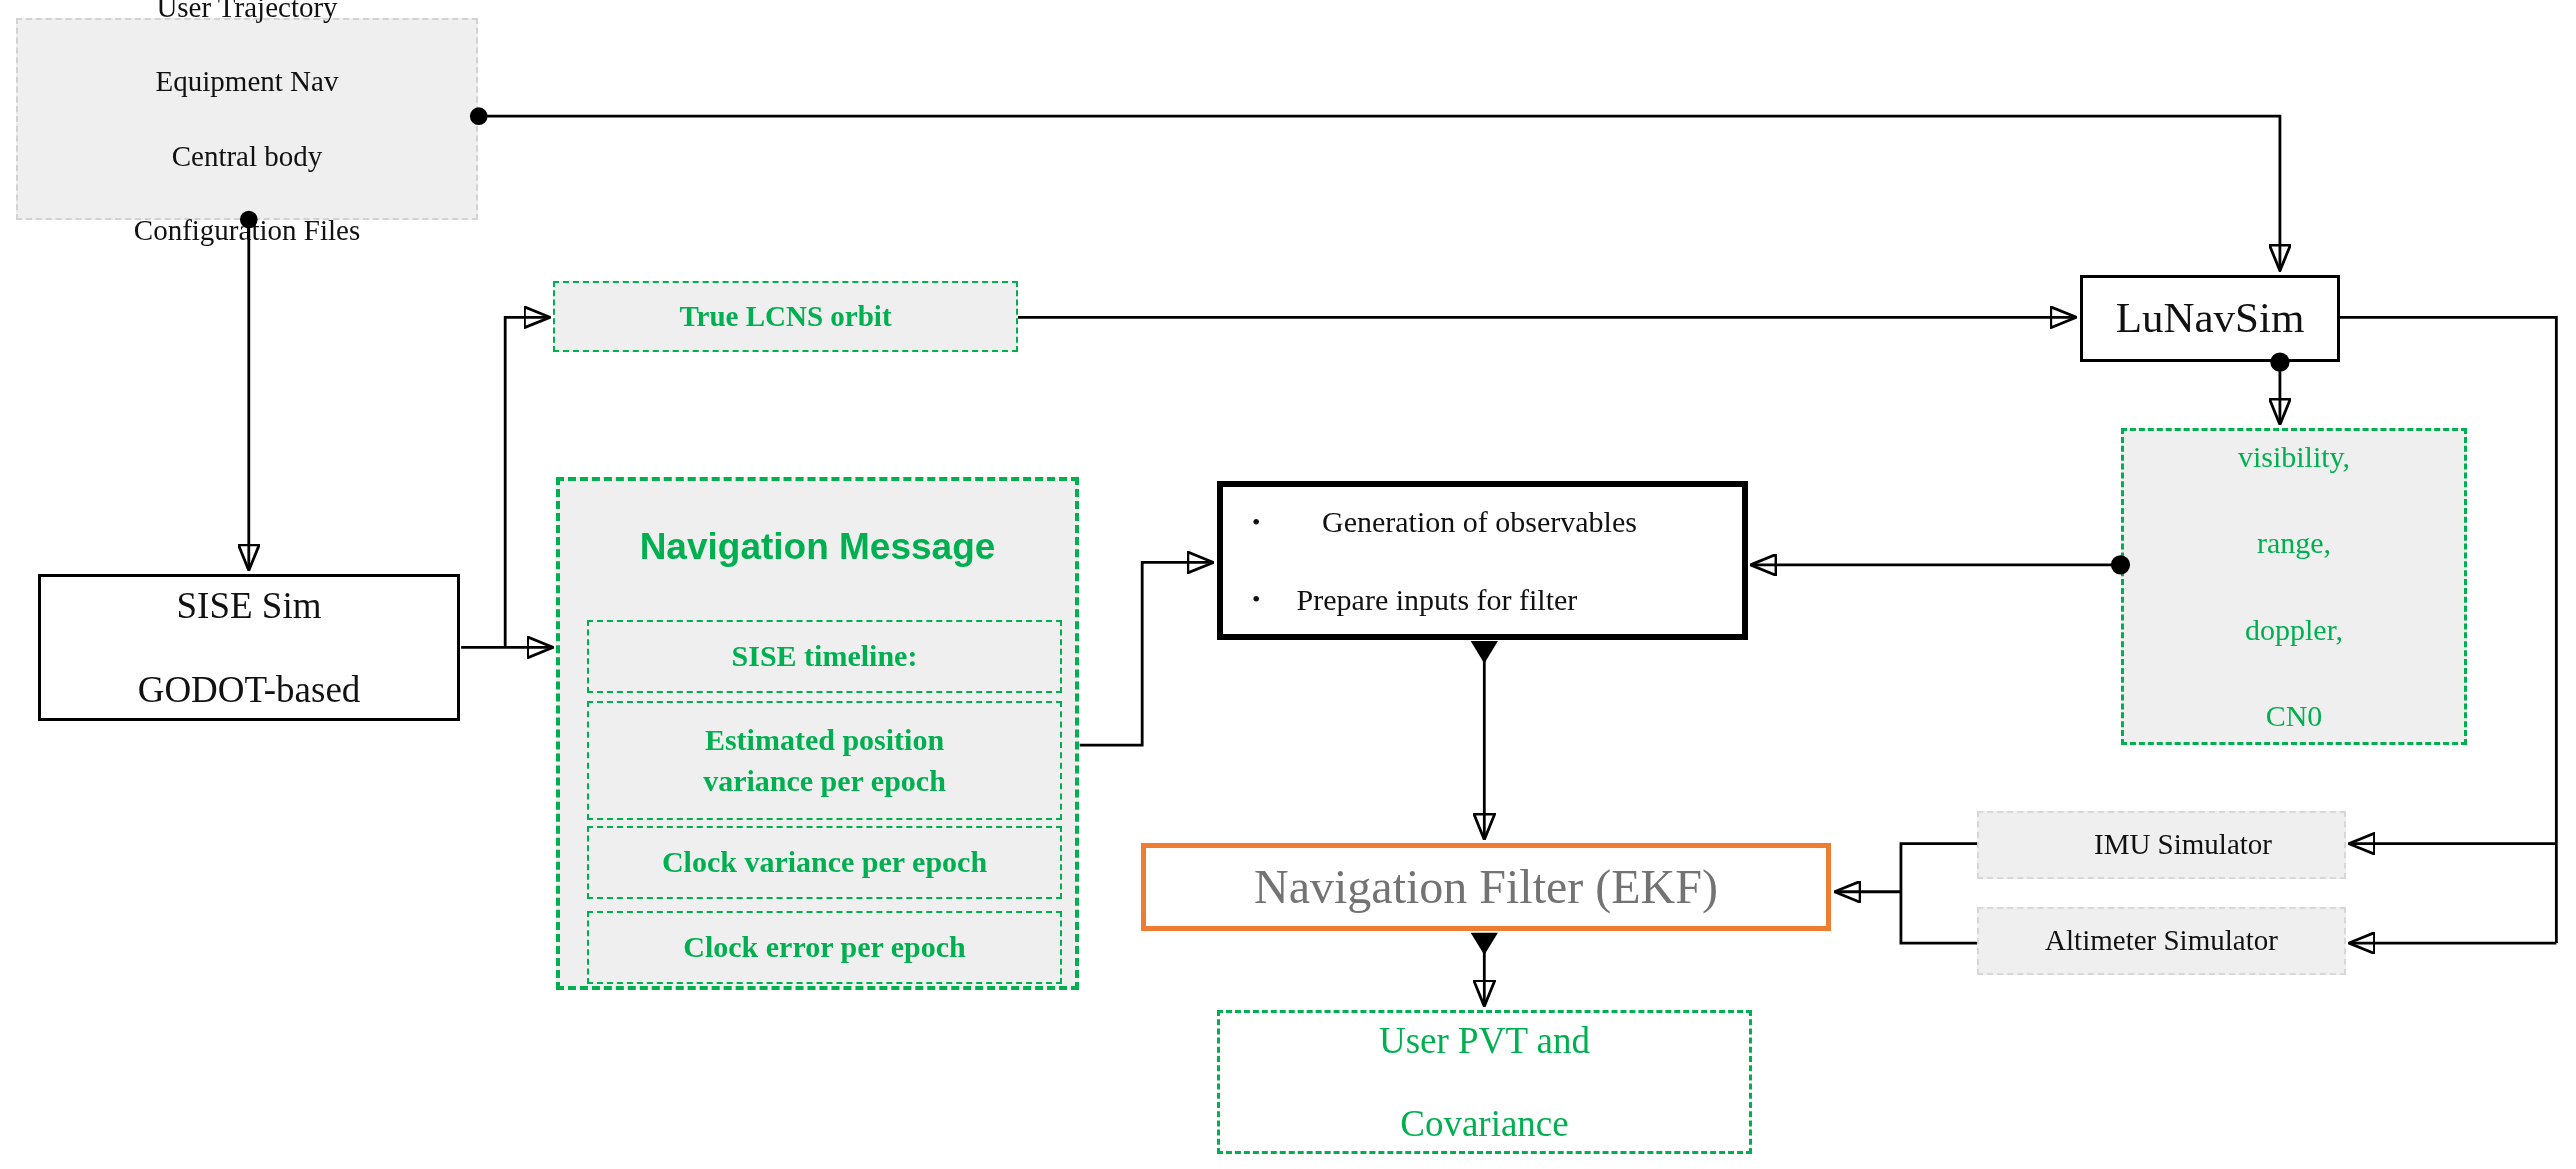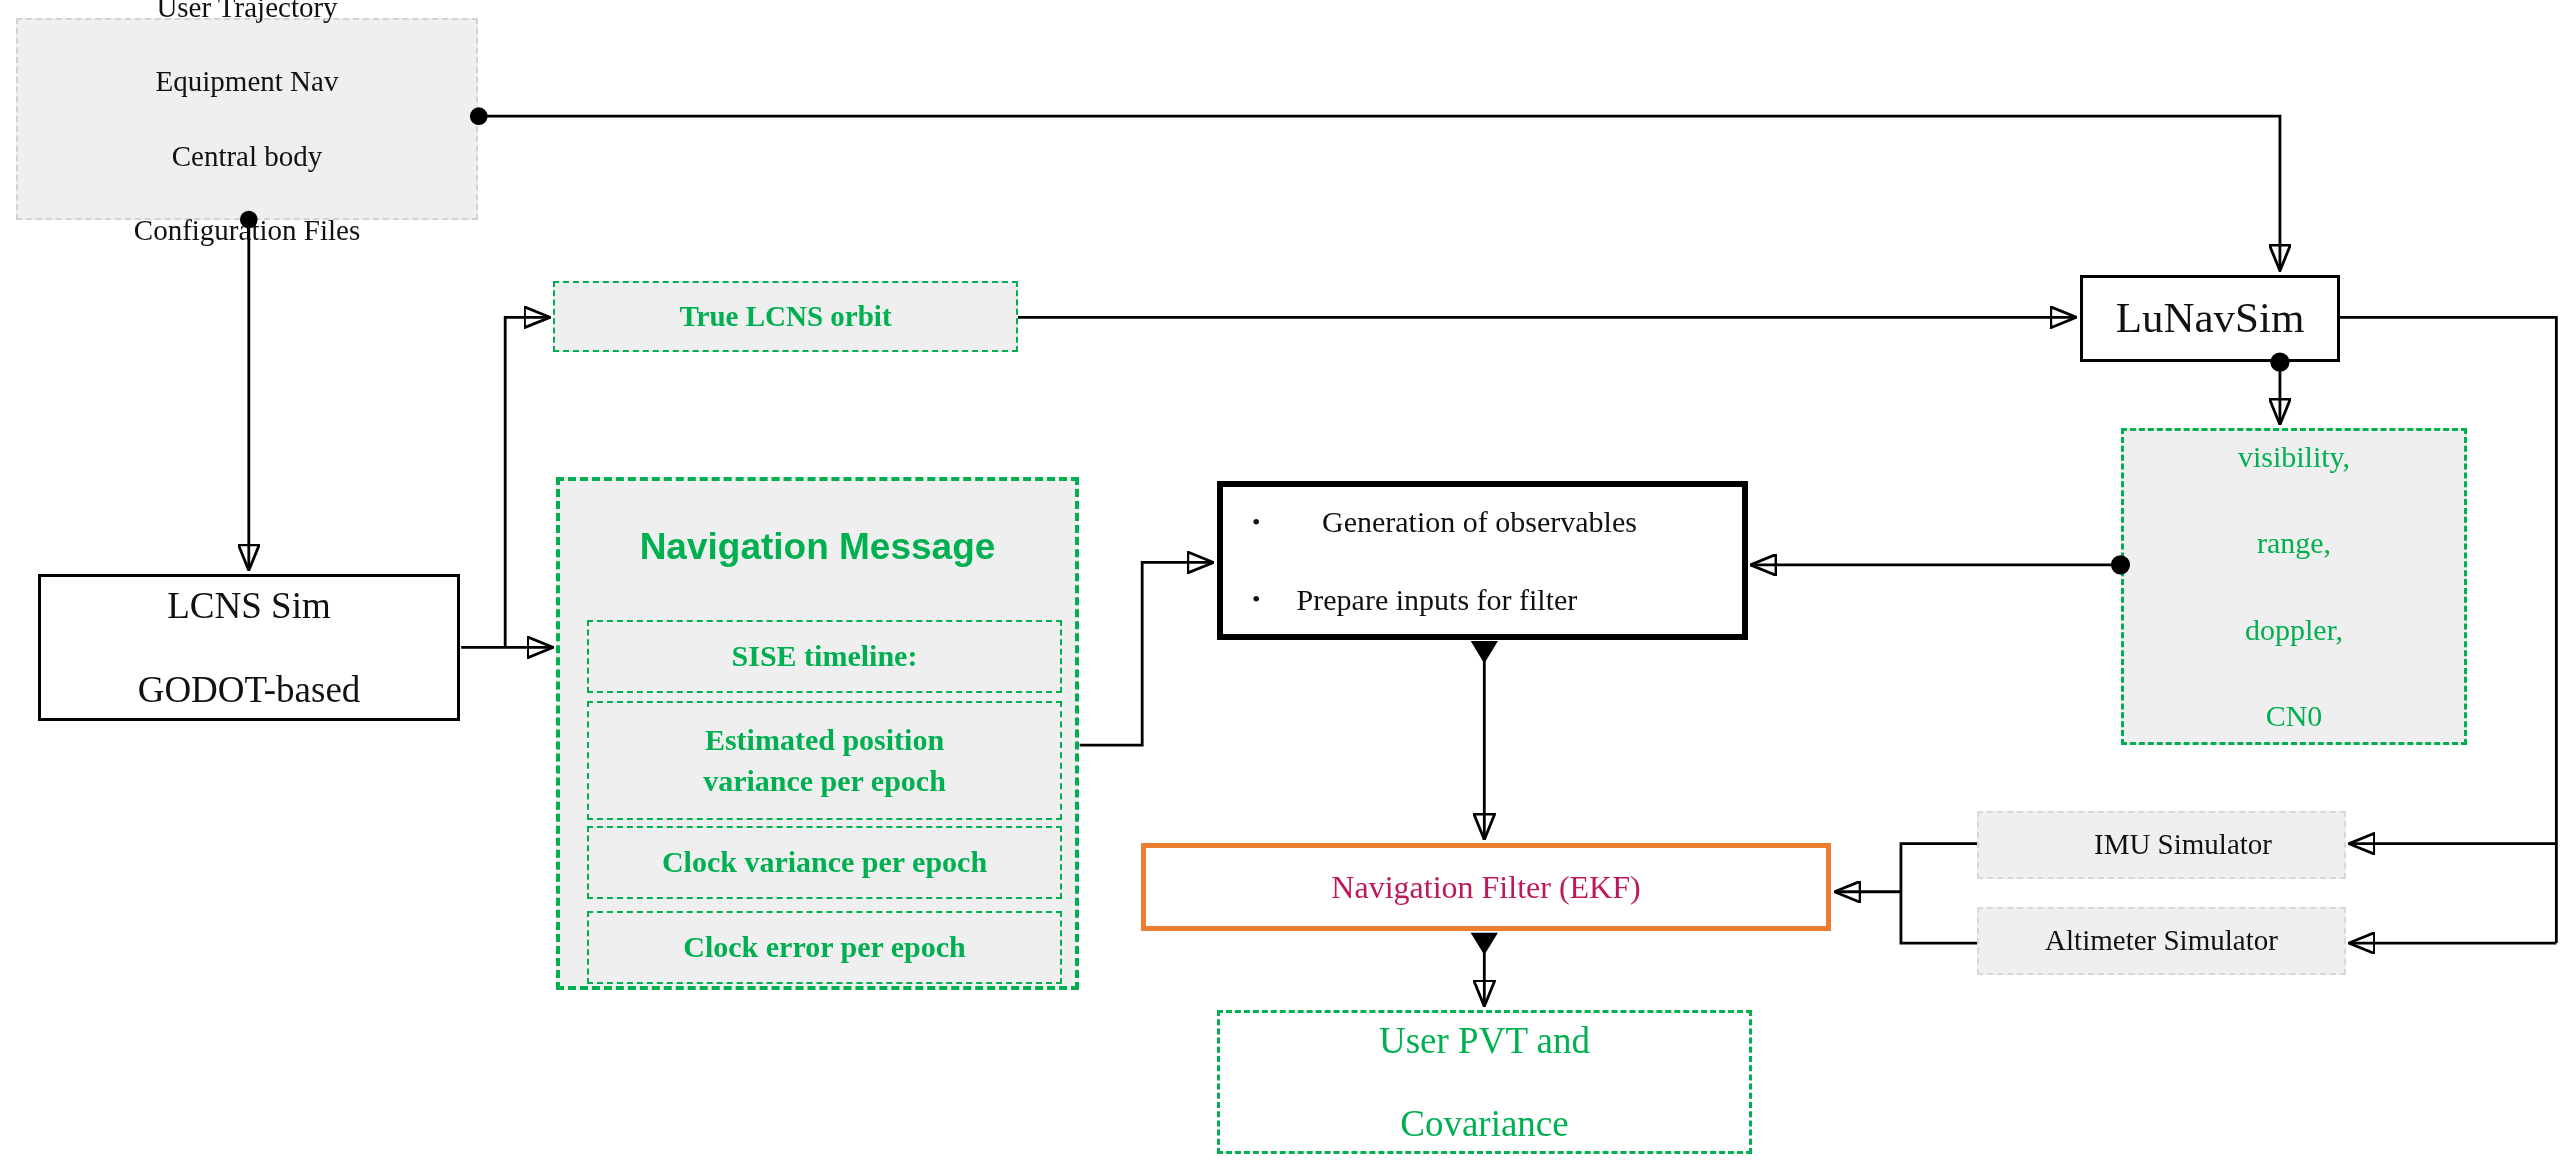--- a/index.html
+++ b/index.html
@@ -44,21 +44,21 @@
   .obs-row.r1 .obs-text{margin-left:43px;}
   .obs-row.r2 .obs-text{margin-left:17.6px;}
   
   .lunav{left:2080px;top:275px;width:260px;height:87px;background:#ffffff;
          border:3.2px solid #000;font-size:43px;}
   
   .vis{left:2121px;top:428px;width:346px;height:317px;background:#efefef;
        border:3.2px dashed #00B050;color:#00B050;font-size:30px;line-height:1.95;}
   
   .ekf{left:1141px;top:843px;width:690px;height:88px;background:#ffffff;
-       border:5.6px solid #ED7D31;color:#be185d;font-size:32px;}
+       border:5.6px solid #ED7D31;color:#737373;font-size:48px;}
   
   .imu{left:1977px;top:811px;width:369px;height:68px;background:#efefef;
        border:2.4px dashed #d8d8d8;font-size:29px;padding-left:43px;}
   .alt{left:1977px;top:907px;width:369px;height:68px;background:#efefef;
        border:2.4px dashed #d8d8d8;font-size:29px;justify-content:center;}
   
   .pvt{left:1217px;top:1010px;width:535px;height:144px;background:#ffffff;
        border:3.2px dashed #00B050;color:#00B050;font-size:37px;line-height:1.5;}
   .wires{position:absolute;left:0;top:0;width:2576px;height:1169px;pointer-events:none;}
   .wires path,.wires polyline{fill:none;stroke:#000;stroke-width:3.5px;}
@@ -71,21 +71,21 @@
 <div class="canvas">
 
   <div class="box cfg">
     <span>User Trajectory</span>
     <span>Equipment Nav</span>
     <span>Central body</span>
     <span>Configuration Files</span>
   </div>
 
   <div class="box odts">
-    <span>LCNS Sim</span>
+    <span>SISE Sim</span>
     <span>GODOT-based</span>
   </div>
 
   <div class="box lcns">
     <span>True LCNS orbit</span>
   </div>
 
   <div class="box navmsg">
     <div class="navmsg-title">Navigation Message</div>
     <div class="nm-item nm-sise">

